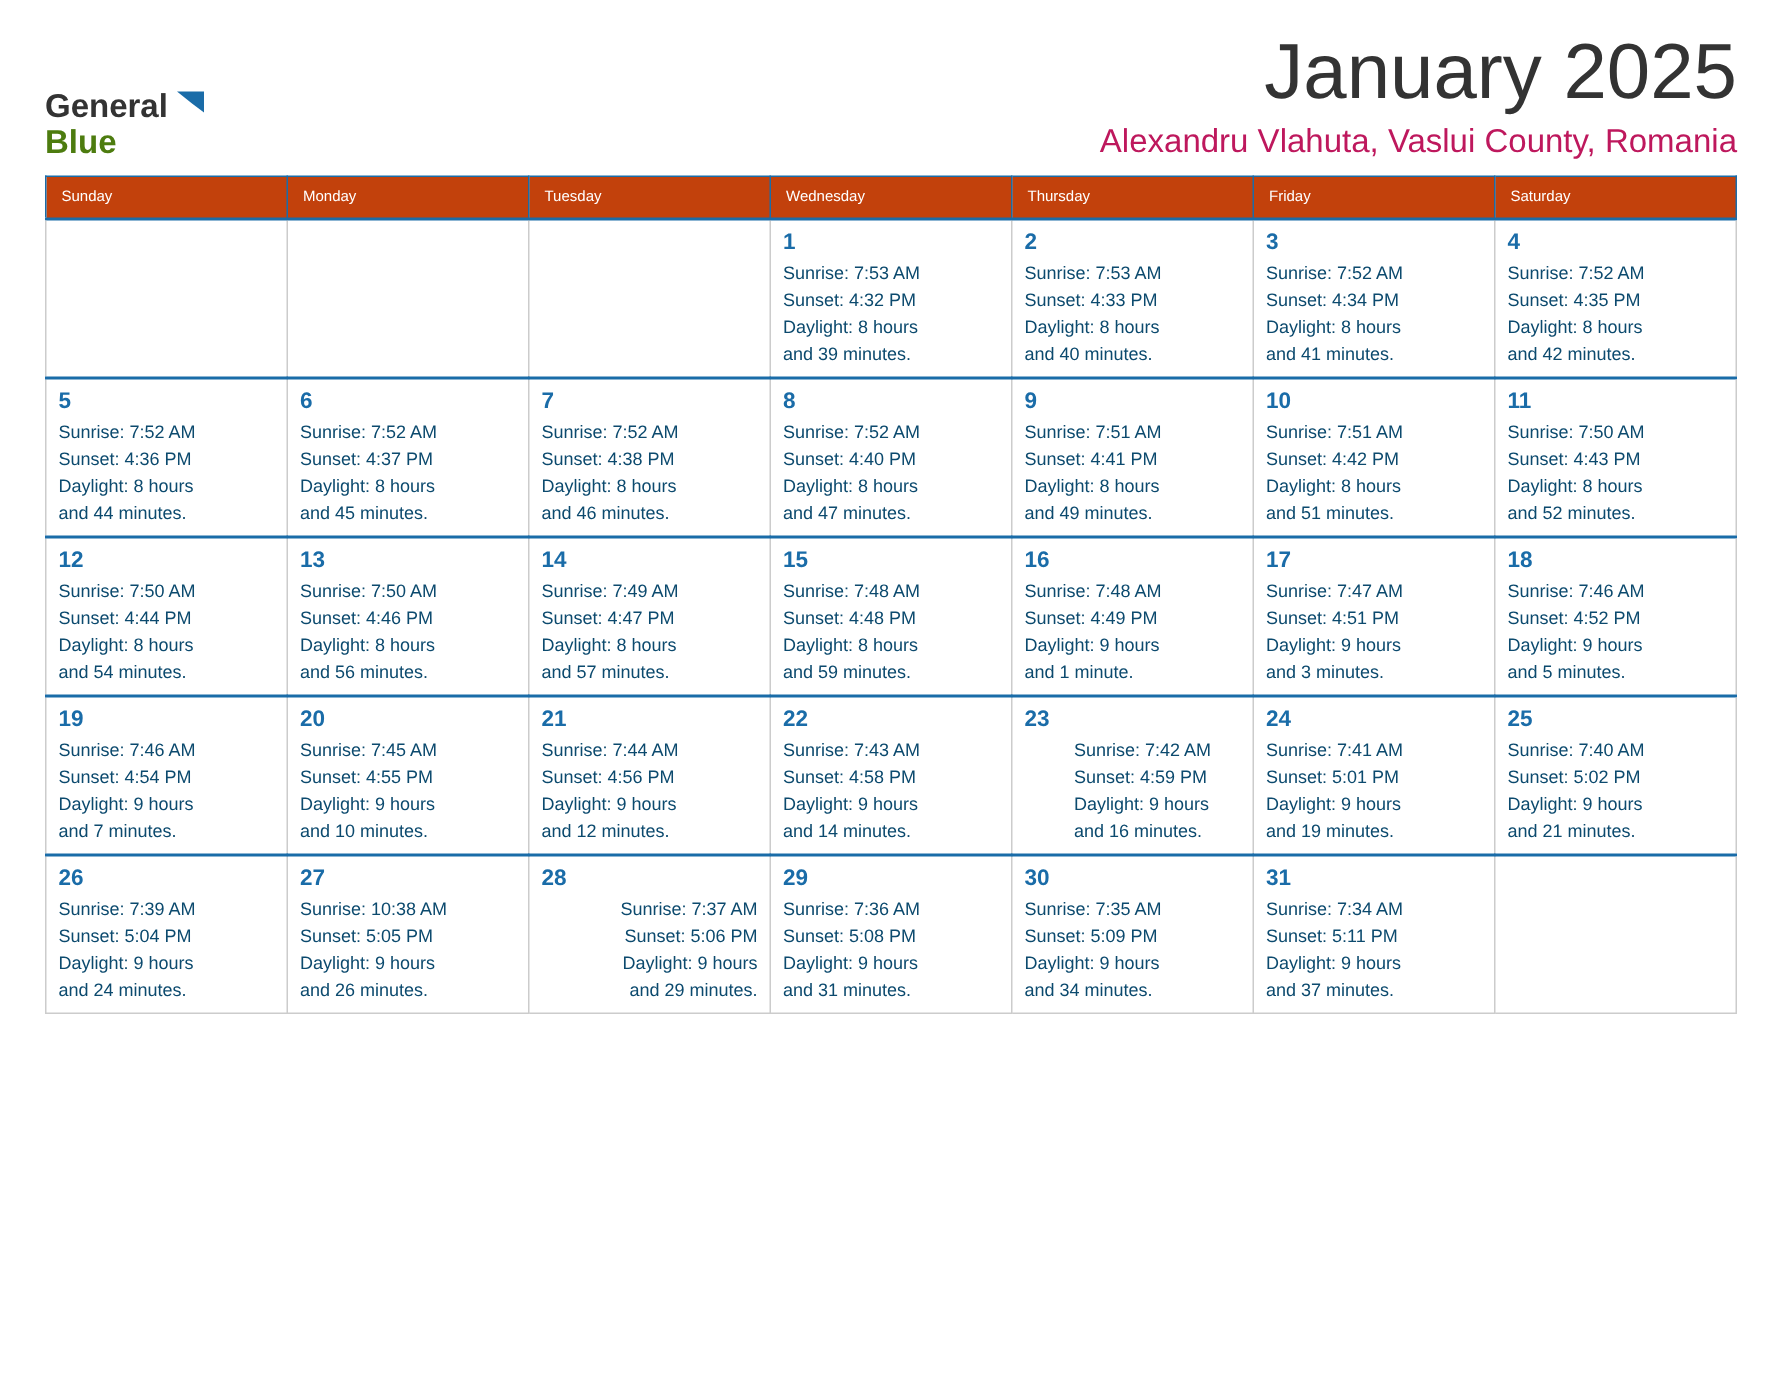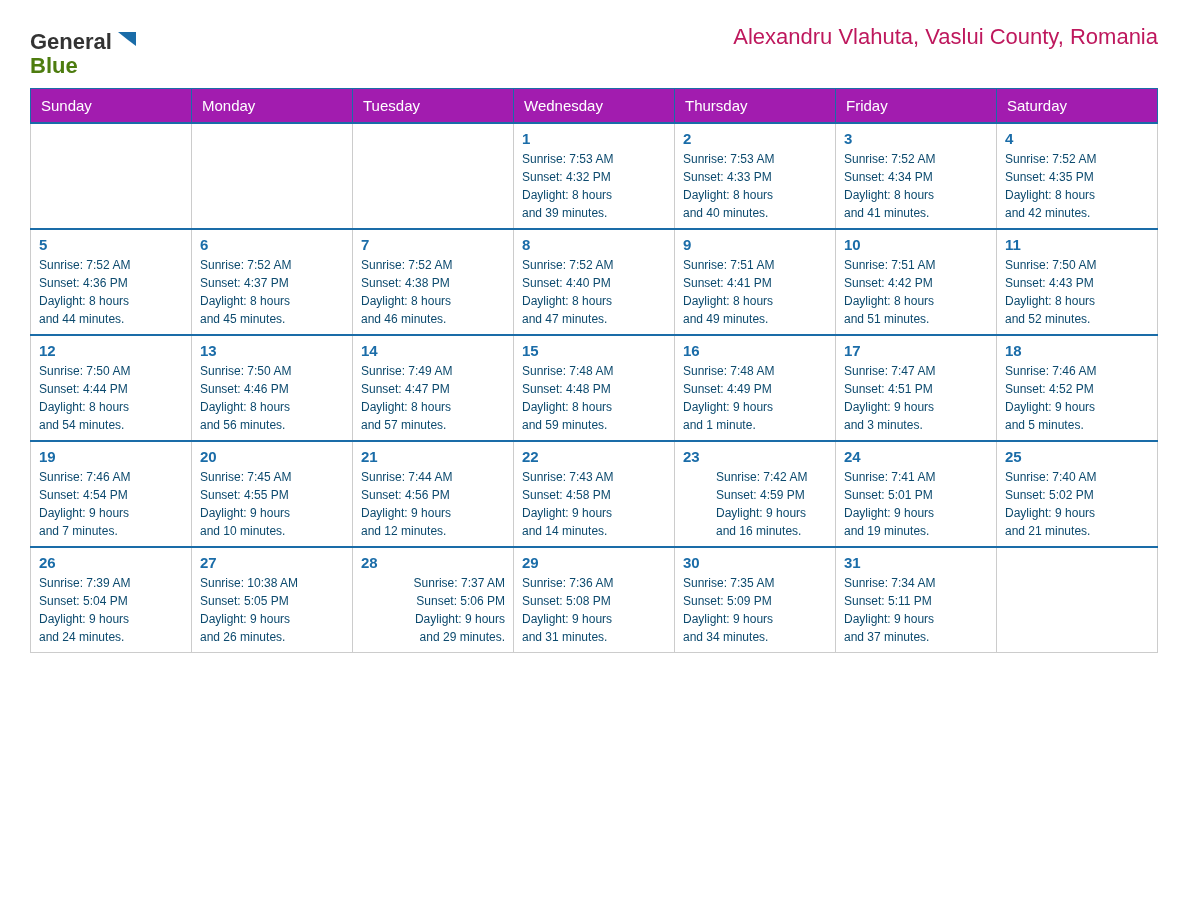--- a/index.html
+++ b/index.html
@@ -6,21 +6,21 @@
     body {
       font-family: Arial, Helvetica, sans-serif;
       background: #fff;
       padding: 20px 30px;
       width: 1188px;
       min-height: 918px;
     }
     .header {
       display: flex;
       justify-content: space-between;
-      align-items: flex-start;
+      align-items: flex-end;
       margin-bottom: 10px;
     }
     .logo {
       display: flex;
       align-items: center;
       margin-top: 10px;
     }
     .logo-text {
       display: flex;
       flex-direction: column;
@@ -55,25 +55,25 @@
       font-size: 22px;
       color: #be185d;
       margin-top: 4px;
     }
     .calendar {
       width: 100%;
       border-collapse: collapse;
       margin-top: 8px;
     }
     .calendar th {
-      background-color: #a21caf;
+      background-color: #c2410c;
       color: #fff;
       padding: 8px 10px;
       text-align: left;
-      font-size: 15px;
+      font-size: 10px;
       font-weight: normal;
       border: 1px solid #1a6ca8;
     }
     .calendar td {
       vertical-align: top;
       border: 1px solid #ccc;
       padding: 6px 8px;
       width: 14.28%;
       min-height: 100px;
       font-size: 12.5px;
@@ -110,20 +110,21 @@
       <span style="display:flex;align-items:center;">
         <span class="logo-general">General</span>
         <svg class="logo-icon" viewBox="0 0 28 28" xmlns="http://www.w3.org/2000/svg">
           <polygon points="4,6 22,6 22,20 14,14" fill="#1a6ca8"></polygon>
         </svg>
       </span>
       <span class="logo-blue">Blue</span>
     </div>
   </div>
   <div class="title-block">
+    <div class="month-title">January 2025</div>
     <div class="location-title">Alexandru Vlahuta, Vaslui County, Romania</div>
   </div>
 </div>
 
 <table class="calendar">
   <thead>
     <tr>
     <th>Sunday</th>
         <th>Monday</th>
         <th>Tuesday</th>

